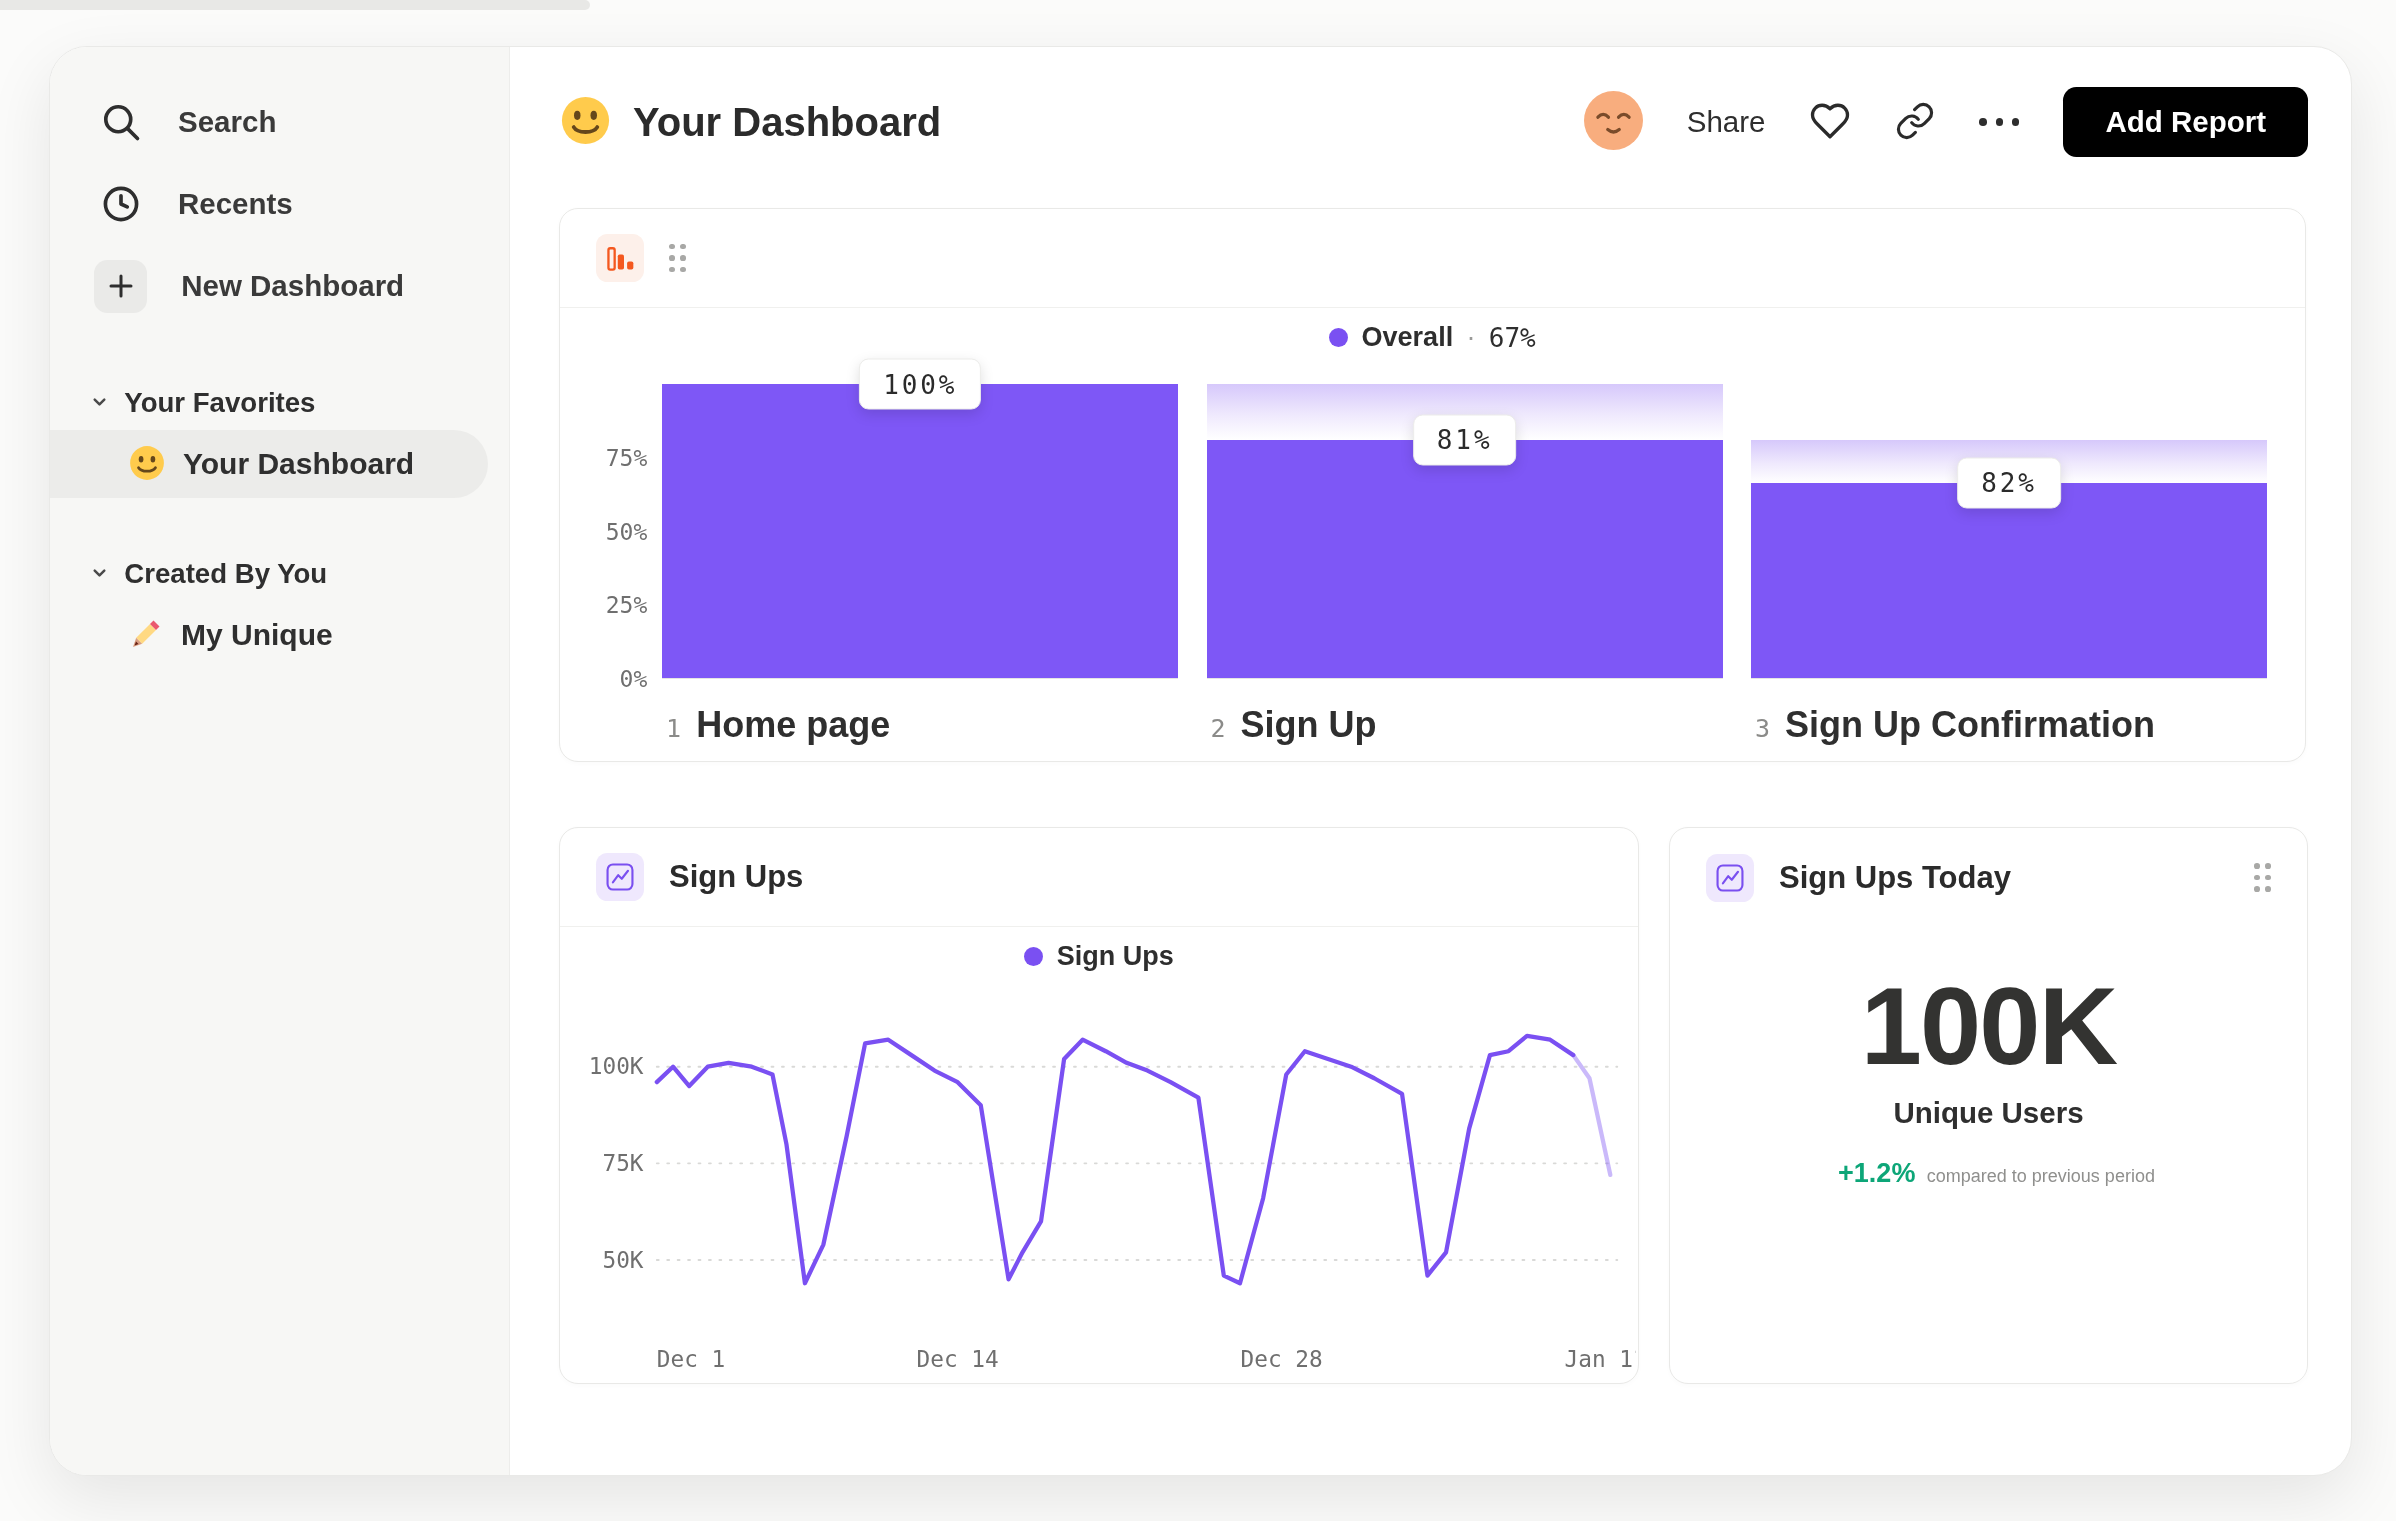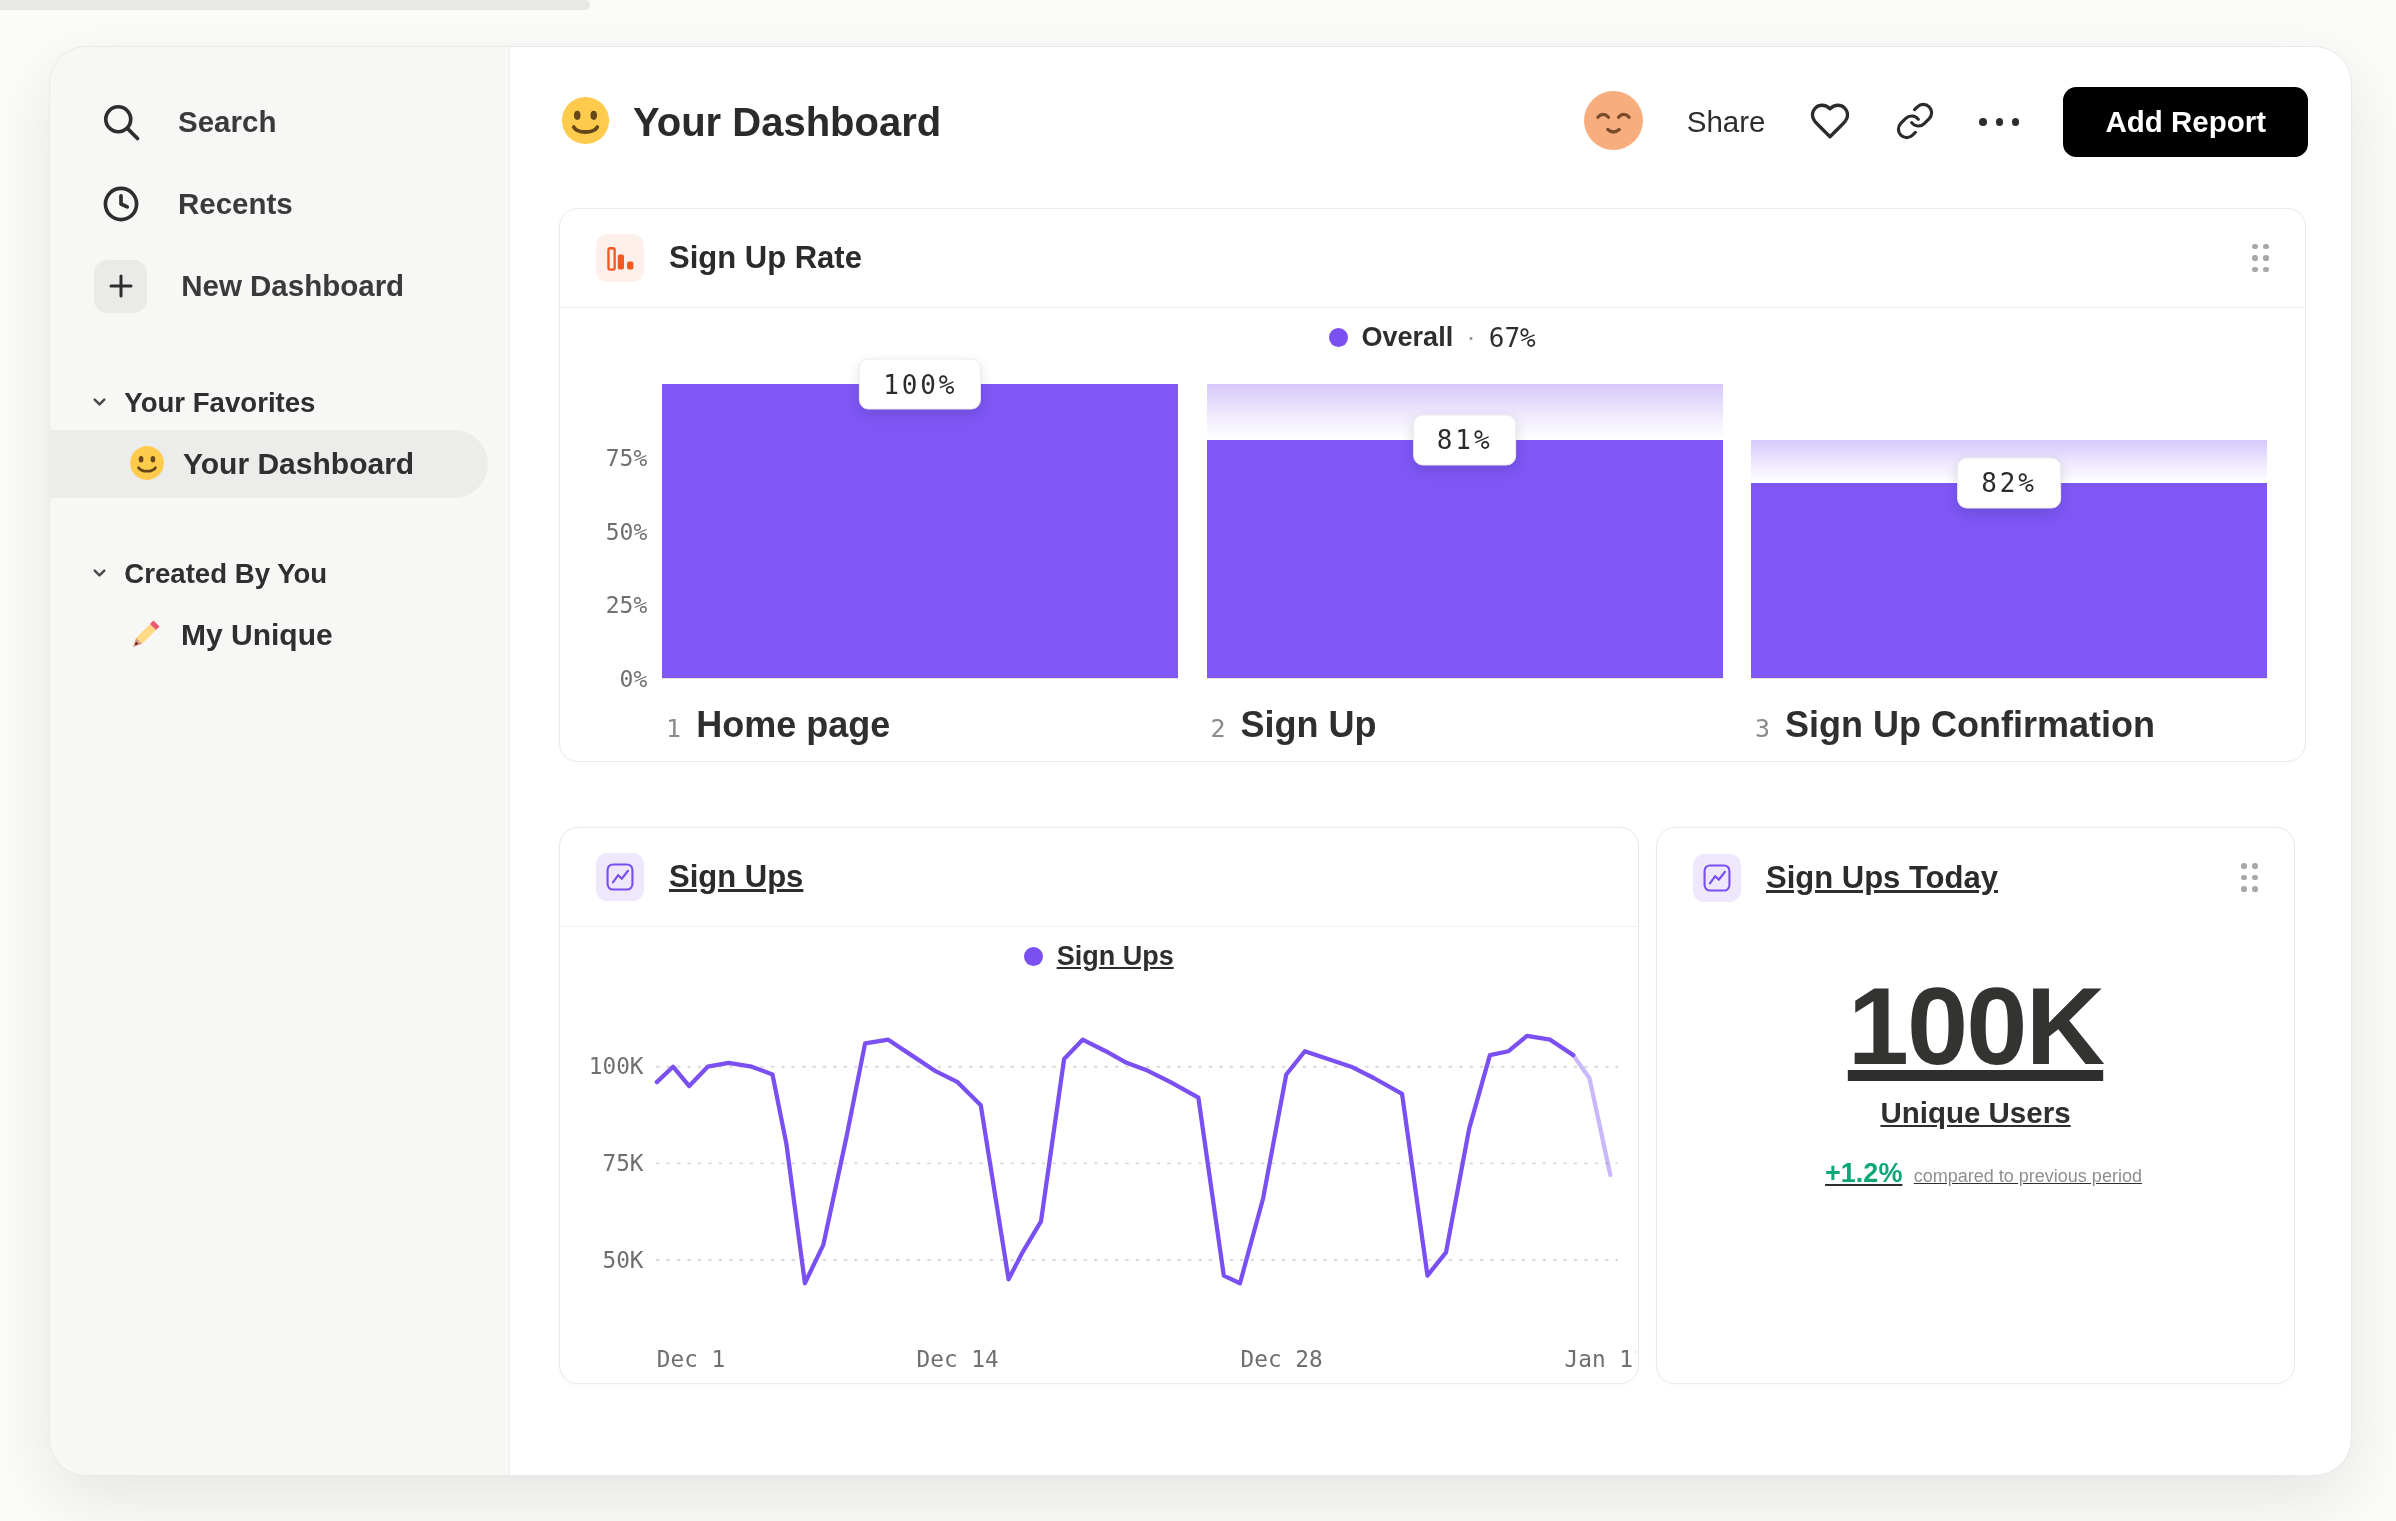--- a/index.html
+++ b/index.html
@@ -65,21 +65,21 @@
   .f-grad { position:absolute; left:0; right:0; background:linear-gradient(180deg,#d6c8fb 0%,#efe9fd 55%,#ffffff 100%); }
   .f-fill { position:absolute; left:0; right:0; bottom:0; background:#7e57f6; }
   .f-badge { position:absolute; left:50%; transform:translate(-50%,-50%); background:#fff; border:1px solid #ececea;
     border-radius:9.5px; padding:9.5px 23px; box-shadow:0 4.8px 13.3px rgba(0,0,0,.13); font-family:"DejaVu Sans Mono",monospace;
     font-size:26px; letter-spacing:2.9px; color:#2b2b2b; white-space:nowrap; z-index:2; }
   .f-label { display:flex; align-items:baseline; gap:15px; margin-top:25px; padding-left:3.8px; }
   .f-num { font-family:"DejaVu Sans Mono",monospace; font-size:25px; color:#8b8b89; }
   .f-name { font-size:36px; font-weight:600; color:#2f2f2f; }
 
   
-  .bottom-row { display:flex; gap:17px; margin-top:65px;text-decoration:underline; }
+  .bottom-row { display:flex; gap:30px; margin-top:65px; }
   .line-card { width:1080px; height:557px; }
   .line-svg-wrap { padding:0 1.9px; }
   .line-svg-wrap svg { width:100%; height:auto; display:block; }
   .gridline { stroke:#d9d9d7; stroke-width:2; stroke-dasharray:2 9; stroke-linecap:round; }
   .ytick, .xtick { fill:#6f6f6f; font-family:"DejaVu Sans Mono",monospace; font-size:24px; }
   .line-solid, .line-faded { fill:none; stroke:#7a50f2; stroke-width:4.5; stroke-linejoin:round; stroke-linecap:round; }
   .line-faded { opacity:.4; }
 
   .kpi-card { width:639px; height:557px; }
   .kpi-body { display:flex; flex-direction:column; align-items:center; padding-top:38px; }
@@ -226,21 +226,20 @@
 
     <section class="card funnel-card">
       <div class="card-head">
         <span class="icon-tile tile-orange">
           <svg width="32" height="32" viewBox="0 0 36 36">
             <rect x="5" y="7" width="7" height="24" rx="2" fill="none" stroke="#f4581f" stroke-width="2.6"></rect>
             <rect x="15.5" y="14" width="7" height="17" rx="2" fill="#f4581f"></rect>
             <rect x="26" y="22" width="7" height="9" rx="2" fill="#f4581f"></rect>
           </svg>
         </span>
-        <h2 class="card-title">Sign Up Rate</h2>
         <span class="drag-handle">
             <i></i>
             <i></i>
             <i></i>
             <i></i>
             <i></i>
             <i></i>
           </span>
       </div>
 

